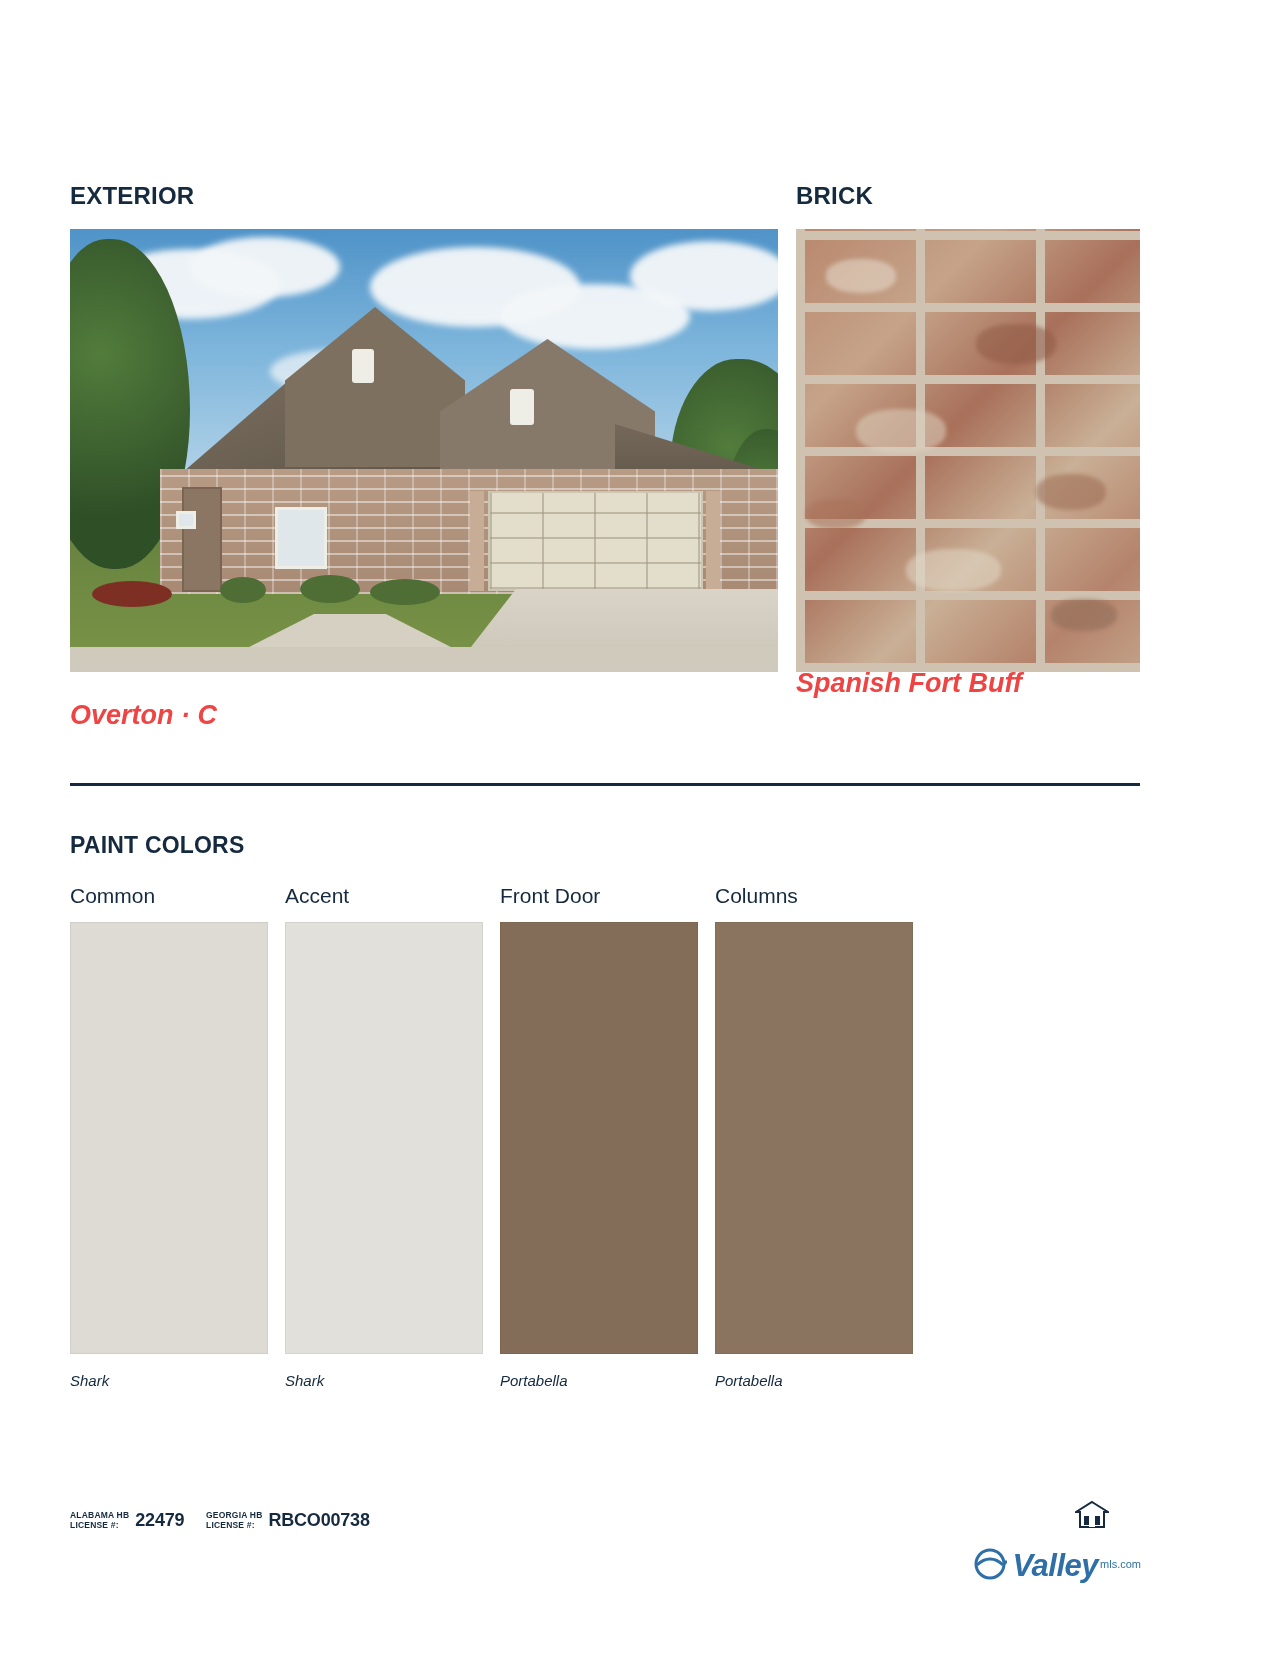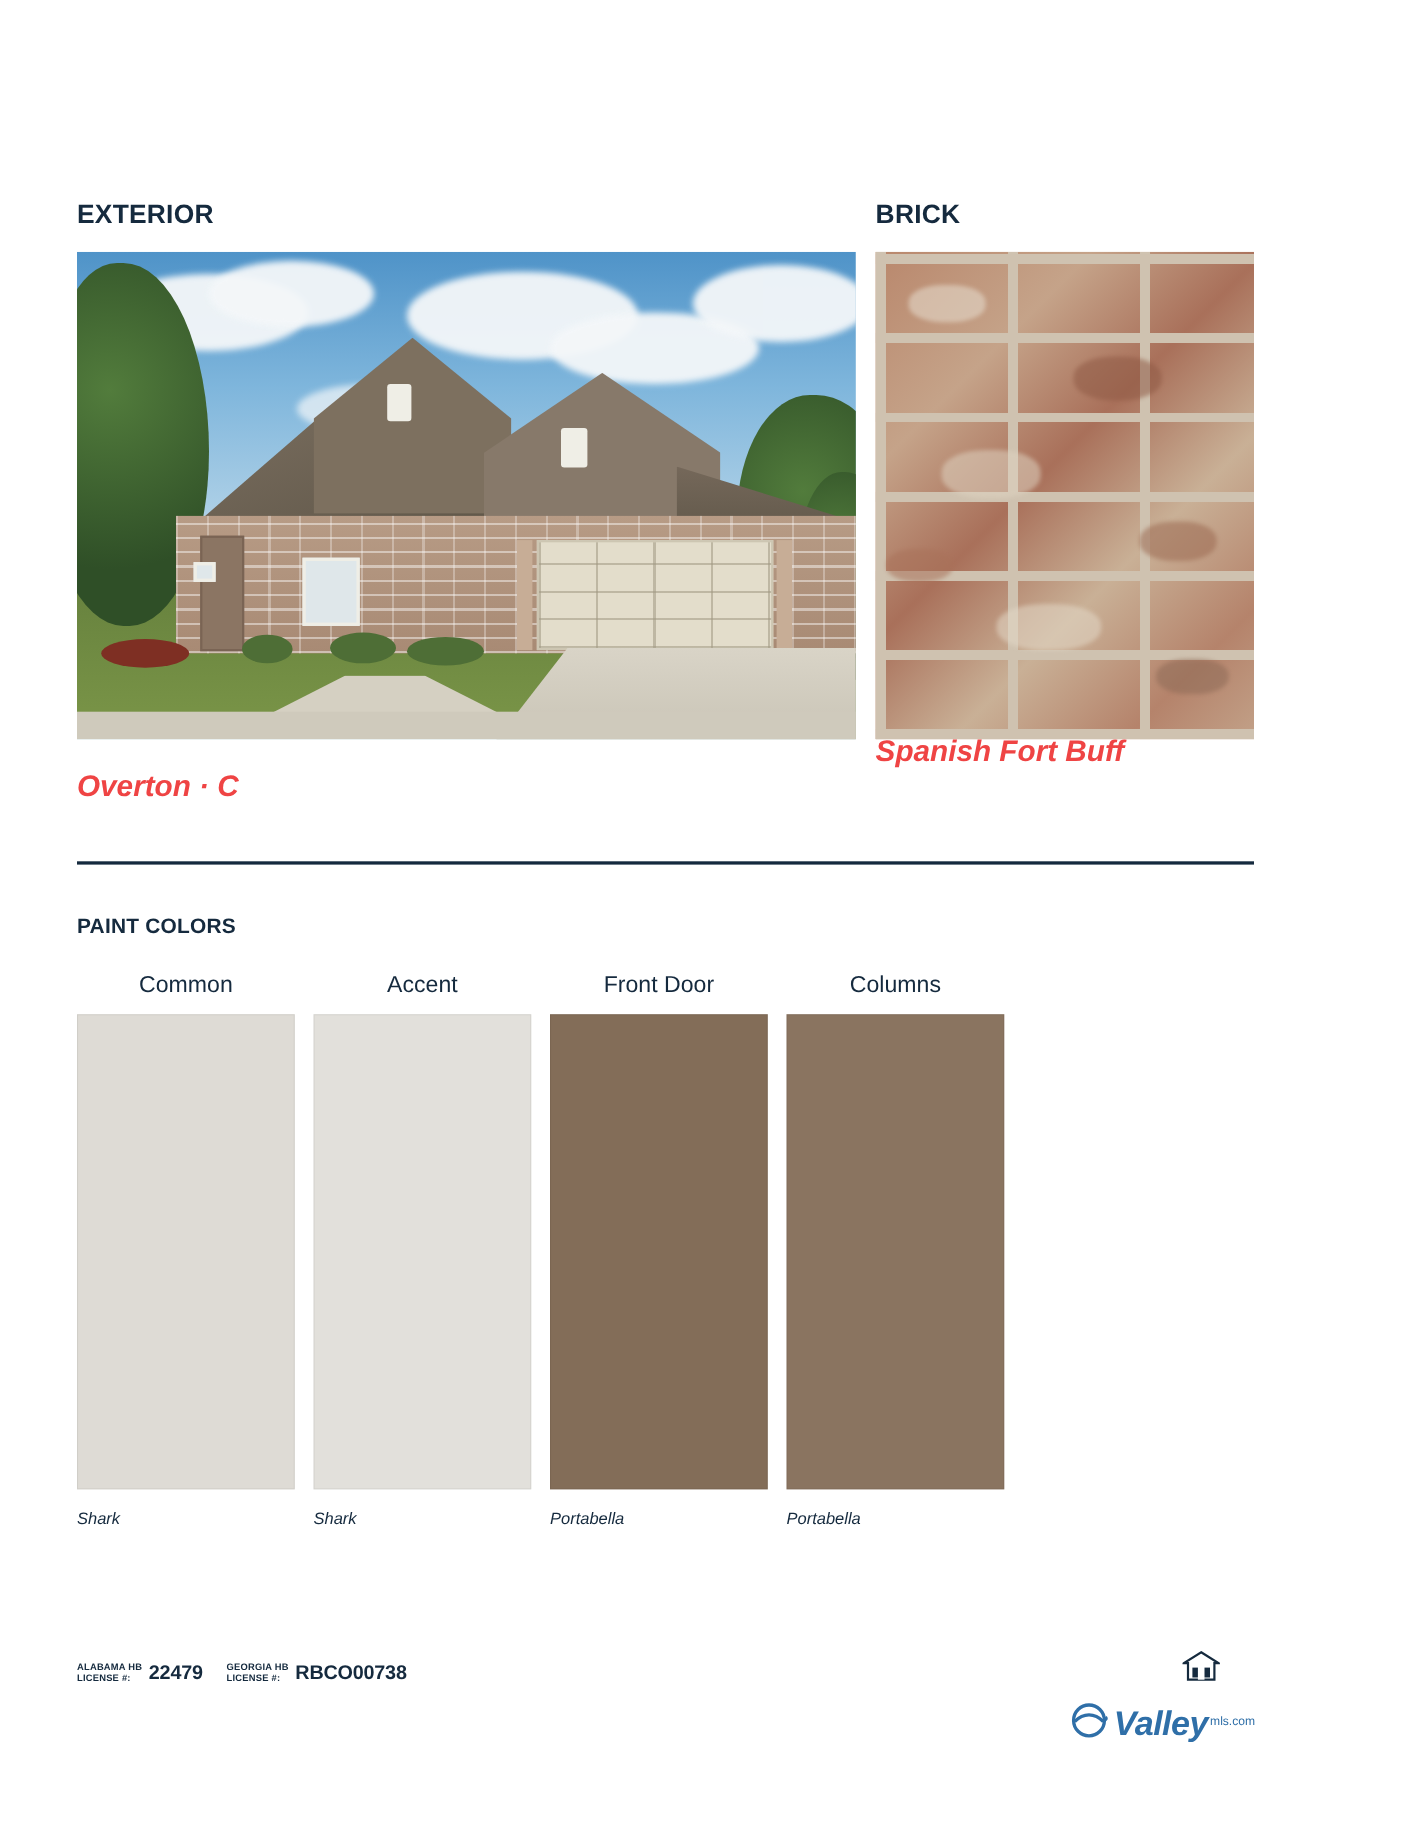--- a/index.html
+++ b/index.html
@@ -226,41 +226,40 @@
     width: 1070px;
     height: 3px;
     background: #152a3e;
   }
 
   
   #paint-heading {
     position: absolute;
     left: 70px;
     top: 832px;
-    font-size: 19px;
+    font-size: 23px;
     font-weight: bold;
     color: #152a3e;
     letter-spacing: 0.2px;
   }
   .swatches {
     position: absolute;
     left: 70px;
     top: 884px;
     width: 1075px;
     display: flex;
     gap: 17px;
   }
   .swatch {
     width: 198px;
   }
   .swatch-label {
     font-size: 21px;
     color: #152a3e;
     margin-bottom: 14px;
-    text-align: center;
   }
   .swatch-chip {
     width: 100%;
     height: 432px;
     border: 1px solid rgba(0,0,0,0.06);
     box-sizing: border-box;
   }
   .swatch-name {
     font-size: 15px;
     font-style: italic;

